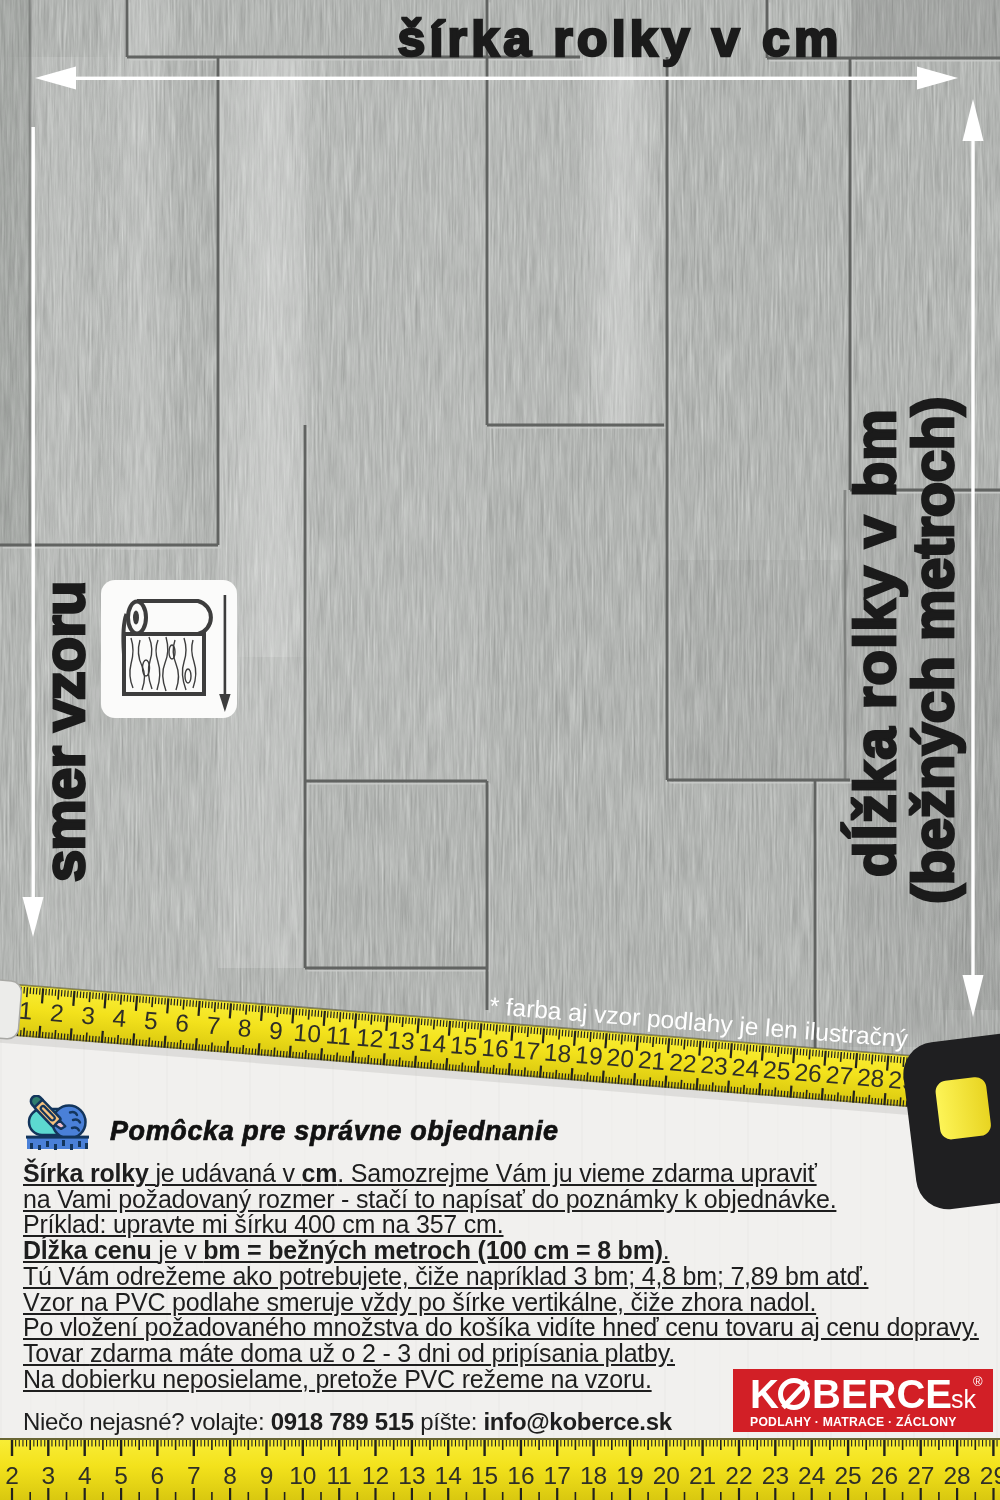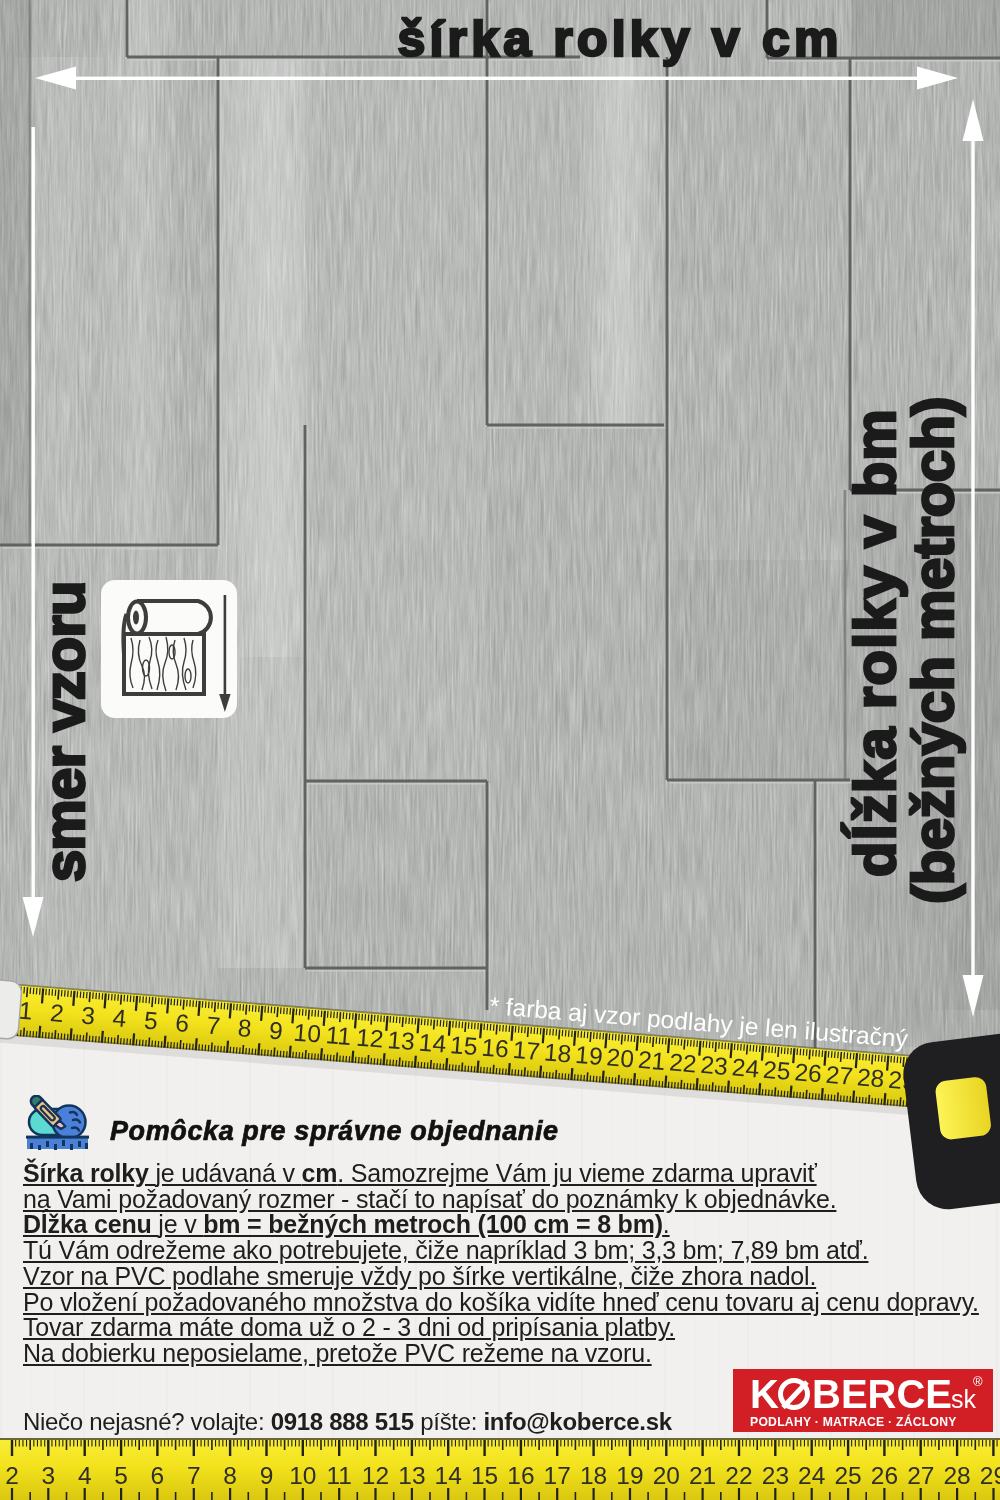--- a/index.html
+++ b/index.html
@@ -1331,29 +1331,30 @@
           <rect x="59" y="48" width="3" height="6"></rect>
     </g>
   </g>
 </svg>
 
 <div class="abs" style="left:110px;top:1116px;font-size:27px;font-weight:bold;color:#111;letter-spacing:0.6px;font-style:italic;-webkit-text-stroke:0.7px #111;">Pomôcka pre správne objednanie</div>
 
 <div class="abs" style="left:23px;top:1161px;font-size:25px;line-height:25.7px;letter-spacing:-0.2px;color:#1e1e1e;white-space:nowrap;text-decoration:underline;">
 <div><b><u>Šírka rolky </u></b> je udávaná v <b>cm</b>. Samozrejme Vám ju vieme zdarma upraviť</div>
 <div>na Vami požadovaný rozmer - stačí to napísať do poznámky k objednávke.</div>
+<div>Príklad: upravte mi šírku 400 cm na 357 cm.</div>
 <div><b><u>Dĺžka cenu </u></b> je v <b>bm = bežných metroch (100 cm = 8 bm)</b>.</div>
-<div>Tú Vám odrežeme ako potrebujete, čiže napríklad 3 bm; 3,3 bm; 7,89 bm atď.</div>
+<div>Tú Vám odrežeme ako potrebujete, čiže napríklad 3 bm; 4,8 bm; 7,89 bm atď.</div>
 <div>Vzor na PVC podlahe smeruje vždy po šírke vertikálne, čiže zhora nadol.</div>
 <div>Po vložení požadovaného množstva do košíka vidíte hneď cenu tovaru aj cenu dopravy.</div>
 <div>Tovar <u>zdarma </u>máte doma už o 2 - 3 dni od pripísania platby.</div>
 <div>Na dobierku neposielame, pretože PVC režeme na vzoru.</div>
 </div>
 
-<div class="abs" style="left:23px;top:1408px;font-size:24px;letter-spacing:-0.3px;color:#1e1e1e;white-space:nowrap;">Niečo nejasné? volajte: <b>0918 888 515</b> píšte: <b>info@koberce.sk</b></div>
+<div class="abs" style="left:23px;top:1408px;font-size:24px;letter-spacing:-0.3px;color:#1e1e1e;white-space:nowrap;">Niečo nejasné? volajte: <b>0918 789 515</b> píšte: <b>info@koberce.sk</b></div>
 
 <div class="abs" style="left:733px;top:1369px;width:260px;height:63px;background:#d21f26;">
   <svg width="260" height="63" viewBox="0 0 260 63">
     <text x="17" y="39" font-family="Liberation Sans, sans-serif" font-weight="bold" font-size="40" fill="#ffffff">K</text>
 
     <g stroke="#ffffff" stroke-width="5" fill="none">
       <circle cx="61" cy="25" r="13.5"></circle>
       <line x1="50" y1="38.5" x2="74" y2="13"></line>
     </g>
     <text x="79" y="39" font-family="Liberation Sans, sans-serif" font-weight="bold" font-size="40" fill="#ffffff" letter-spacing="0">BERCE</text>

